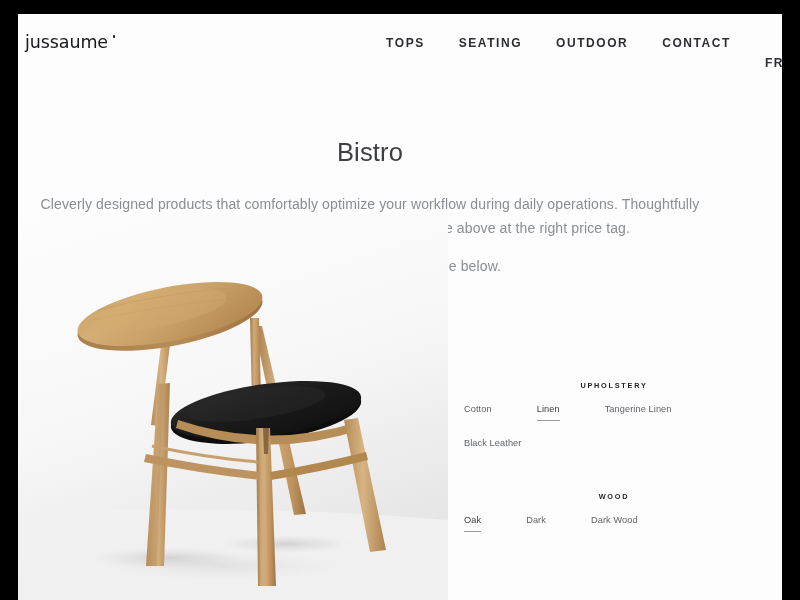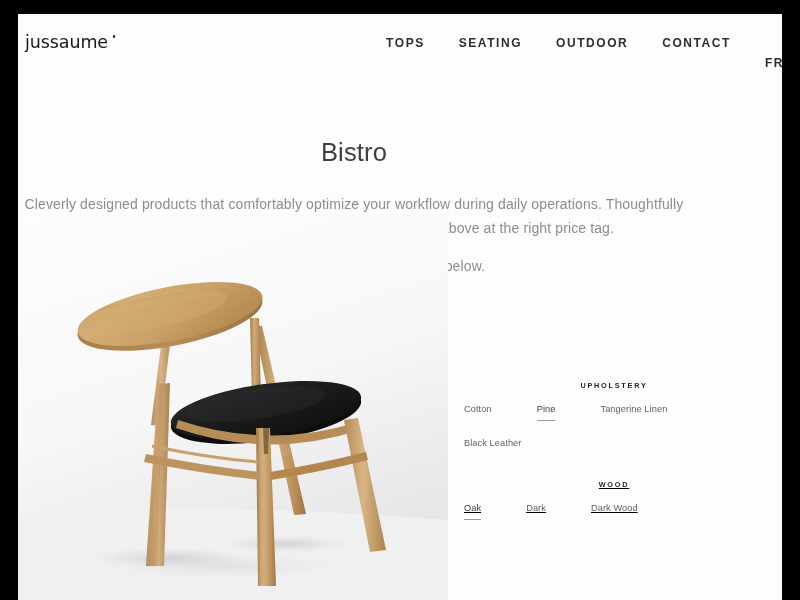--- a/index.html
+++ b/index.html
@@ -81,21 +81,21 @@
     text-decoration: none;
     padding: 4px 17px;
     white-space: nowrap;
     cursor: pointer;
   }
   .nav-item:last-child { padding-right: 10px; margin-top: 40px; }
 
   
   #hero {
     position: absolute;
-    left: 0;
+    left: 16px;
     top: 126px;
     width: 672px;
     text-align: center;
   }
 
   #product-title {
     font-family: "Liberation Sans", sans-serif;
     font-size: 25.5px;
     font-weight: 300;
     color: #3d3f42;
@@ -125,21 +125,21 @@
   #product-photo svg { display: block; }
 
   
   #options {
     position: absolute;
     left: 446px;
     top: 368px;
     width: 300px;
   }
 
-  .option-group + .option-group { margin-top: 27px; text-decoration: underline; }
+  .option-group + .option-group { margin-top: 39px; }
 
   .group-label {
     font-size: 7.3px;
     font-weight: 700;
     letter-spacing: 1.75px;
     color: #1f2124;
     text-transform: uppercase;
     line-height: 1;
     text-align: center;
   }
@@ -294,21 +294,21 @@
         <path d="M245 214 L251 214 L250 240 L246 240 Z" fill="#7a5c33" opacity="0.85"></path>
       </svg>
     </figure>
 
     <section id="options">
 
       <div class="option-group">
         <div class="group-label">UPHOLSTERY</div>
         <div class="option-list">
           <span class="option">Cotton</span>
-          <span class="option selected">Pine</span>
+          <span class="option selected">Linen</span>
           <span class="option">Tangerine Linen</span>
           <span class="option">Black Leather</span>
         </div>
       </div>
 
       <div class="option-group">
         <div class="group-label">WOOD</div>
         <div class="option-list">
           <span class="option selected">Oak</span>
           <span class="option">Dark</span>

